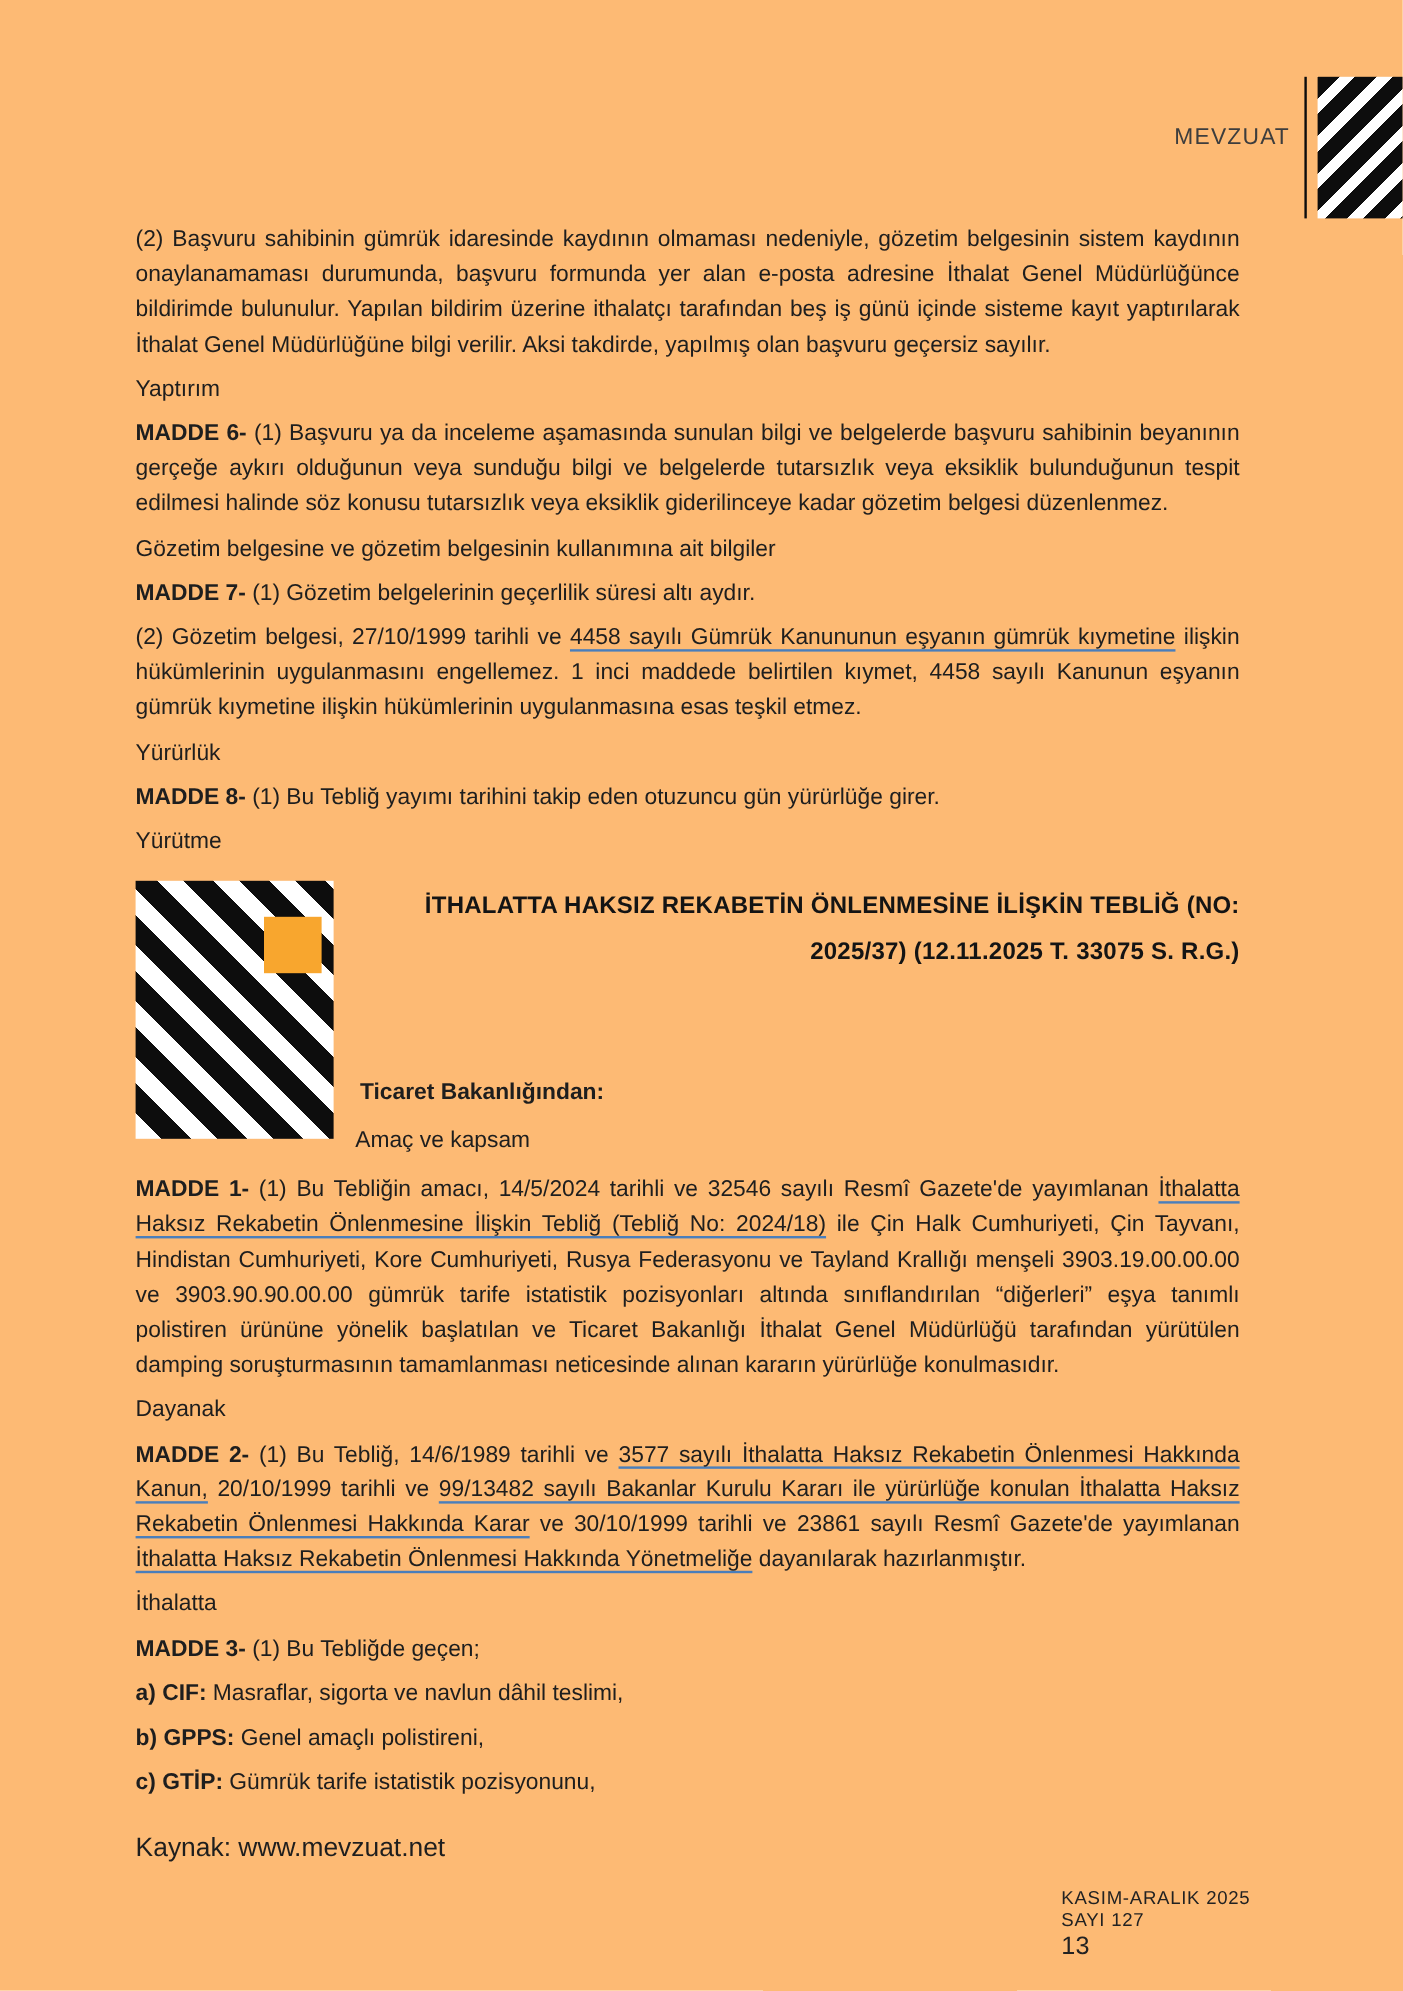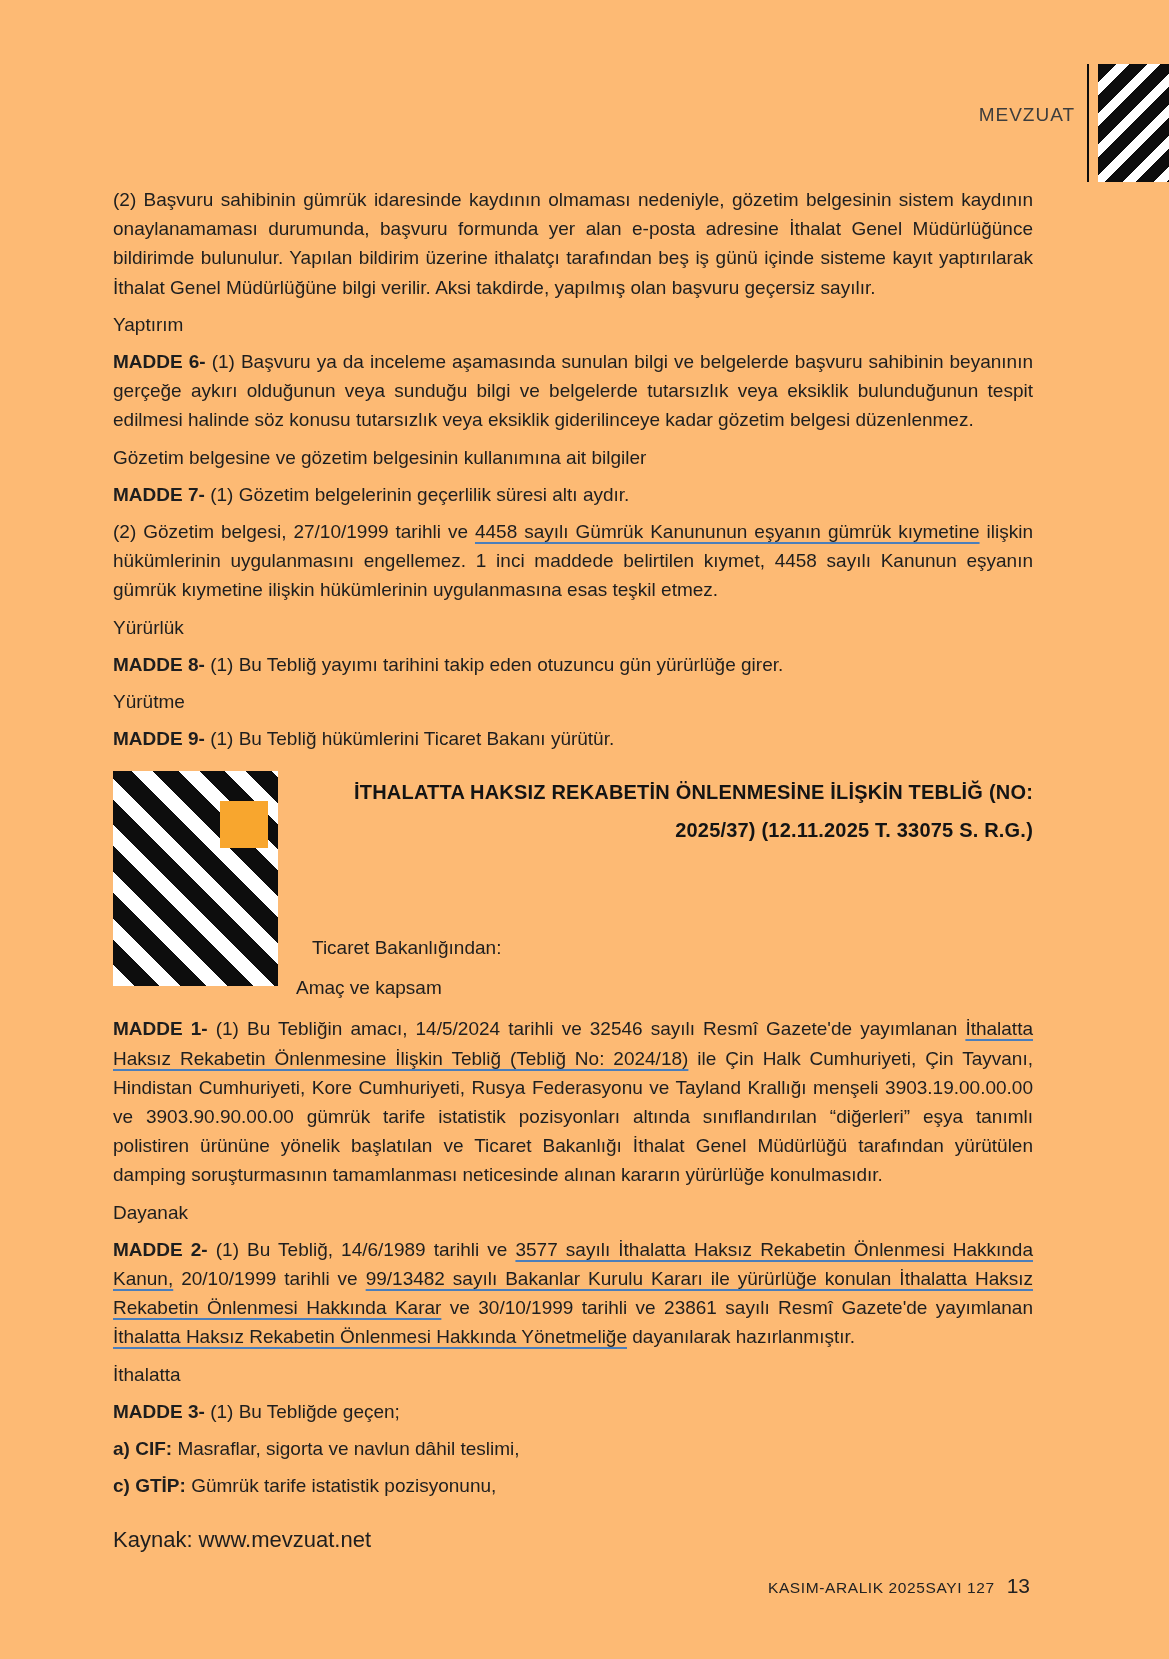--- a/index.html
+++ b/index.html
@@ -56,28 +56,28 @@
   .art2-orange{
     position:absolute;left:107px;top:30px;
     width:48px;height:47px;
   }
   .art2-right{margin-left:18px;flex:1;}
   .art2-title{
     margin:0;padding-top:2px;
     font-size:20px;font-weight:bold;line-height:38px;
     color:#141414;letter-spacing:0.2px;text-align:right;
   }
-  .art2-from{margin:84px 0 0 16px;font-size:19px;line-height:29px;}
+  .art2-from{margin:84px 0 0 4px;font-size:19px;line-height:29px;font-weight:bold;}
   .art2-section{margin:11px 0 0 0;font-size:19px;line-height:29px;}
   
   .source-line{margin-top:24px;font-size:22px;line-height:29px;}
   .page-footer{
     position:absolute;top:1574px;right:139px;
     display:flex;align-items:baseline;
-    font-size:15.5px;color:#222;letter-spacing:0.6px;
+    font-size:15.5px;color:#222;letter-spacing:0.6px;flex-direction:column;
   }
   .footer-number{}
   .footer-pagenum{margin-left:12px;font-size:21px;letter-spacing:0;}
 </style>
 </head>
 <body>
 
 <div class="page">
 
   <div class="brand-text">MEVZUAT</div>
@@ -89,41 +89,41 @@
     <div>
         <p class="para"><span>(2) Başvuru sahibinin gümrük idaresinde kaydının olmaması nedeniyle, gözetim belgesinin sistem kaydının onaylanamaması durumunda, başvuru formunda yer alan e-posta adresine İthalat Genel Müdürlüğünce bildirimde bulunulur. Yapılan bildirim üzerine ithalatçı tarafından beş iş günü içinde sisteme kayıt yaptırılarak İthalat Genel Müdürlüğüne bilgi verilir. Aksi takdirde, yapılmış olan başvuru geçersiz sayılır.</span></p>
         <p class="subhead"><span>Yaptırım</span></p>
         <p class="para"><span class="b">MADDE 6- </span><span>(1) Başvuru ya da inceleme aşamasında sunulan bilgi ve belgelerde başvuru sahibinin beyanının gerçeğe aykırı olduğunun veya sunduğu bilgi ve belgelerde tutarsızlık veya eksiklik bulunduğunun tespit edilmesi halinde söz konusu tutarsızlık veya eksiklik giderilinceye kadar gözetim belgesi düzenlenmez.</span></p>
         <p class="subhead"><span>Gözetim belgesine ve gözetim belgesinin kullanımına ait bilgiler</span></p>
         <p class="para"><span class="b">MADDE 7- </span><span>(1) Gözetim belgelerinin geçerlilik süresi altı aydır.</span></p>
         <p class="para"><span>(2) Gözetim belgesi, 27/10/1999 tarihli ve </span><span class="link" style="text-decoration-color: rgb(74, 126, 187);">4458 sayılı Gümrük Kanununun eşyanın gümrük kıymetine</span><span> ilişkin hükümlerinin uygulanmasını engellemez. 1 inci maddede belirtilen kıymet, 4458 sayılı Kanunun eşyanın gümrük kıymetine ilişkin hükümlerinin uygulanmasına esas teşkil etmez.</span></p>
         <p class="subhead"><span>Yürürlük</span></p>
         <p class="para"><span class="b">MADDE 8- </span><span>(1) Bu Tebliğ yayımı tarihini takip eden otuzuncu gün yürürlüğe girer.</span></p>
         <p class="subhead"><span>Yürütme</span></p>
-        <p class="para"><span class="b">MADDE 9- </span><span>(1) Bu Tebliğ hükümlerini Ticaret Bakanı yürütür.</span></p>
       </div>
 
     <div class="art2-header">
       <div class="art2-graphic">
         <div class="art2-orange" style="background: rgb(248, 166, 46);"></div>
       </div>
       <div class="art2-right">
         <h2 class="art2-title">İTHALATTA HAKSIZ REKABETİN ÖNLENMESİNE İLİŞKİN TEBLİĞ (NO: 2025/37) (12.11.2025 T. 33075 S. R.G.)</h2>
         <p class="art2-from">Ticaret Bakanlığından:</p>
         <p class="art2-section">Amaç ve kapsam</p>
       </div>
     </div>
 
     <div>
         <p class="para"><span class="b">MADDE 1- </span><span>(1) Bu Tebliğin amacı, 14/5/2024 tarihli ve 32546 sayılı Resmî Gazete'de yayımlanan </span><span class="link" style="text-decoration-color: rgb(74, 126, 187);">İthalatta Haksız Rekabetin Önlenmesine İlişkin Tebliğ (Tebliğ No: 2024/18)</span><span> ile Çin Halk Cumhuriyeti, Çin Tayvanı, Hindistan Cumhuriyeti, Kore Cumhuriyeti, Rusya Federasyonu ve Tayland Krallığı menşeli 3903.19.00.00.00 ve 3903.90.90.00.00 gümrük tarife istatistik pozisyonları altında sınıflandırılan “diğerleri” eşya tanımlı polistiren ürününe yönelik başlatılan ve Ticaret Bakanlığı İthalat Genel Müdürlüğü tarafından yürütülen damping soruşturmasının tamamlanması neticesinde alınan kararın yürürlüğe konulmasıdır.</span></p>
         <p class="subhead"><span>Dayanak</span></p>
         <p class="para"><span class="b">MADDE 2- </span><span>(1) Bu Tebliğ, 14/6/1989 tarihli ve </span><span class="link" style="text-decoration-color: rgb(74, 126, 187);">3577 sayılı İthalatta Haksız Rekabetin Önlenmesi Hakkında Kanun,</span><span> 20/10/1999 tarihli ve </span><span class="link" style="text-decoration-color: rgb(74, 126, 187);">99/13482 sayılı Bakanlar Kurulu Kararı ile yürürlüğe konulan İthalatta Haksız Rekabetin Önlenmesi Hakkında Karar</span><span> ve 30/10/1999 tarihli ve 23861 sayılı Resmî Gazete'de yayımlanan </span><span class="link" style="text-decoration-color: rgb(74, 126, 187);">İthalatta Haksız Rekabetin Önlenmesi Hakkında Yönetmeliğe</span><span> dayanılarak hazırlanmıştır.</span></p>
         <p class="subhead"><span>İthalatta</span></p>
         <p class="para"><span class="b">MADDE 3- </span><span>(1) Bu Tebliğde geçen;</span></p>
         <p class="para"><span class="b">a) CIF: </span><span>Masraflar, sigorta ve navlun dâhil teslimi,</span></p>
+        <p class="para"><span class="b">b) GPPS: </span><span>Genel amaçlı polistireni,</span></p>
         <p class="para"><span class="b">c) GTİP: </span><span>Gümrük tarife istatistik pozisyonunu,</span></p>
       </div>
 
     <p class="source-line">Kaynak: www.mevzuat.net</p>
   </div>
 
   <div class="page-footer">
     <span class="footer-issue">KASIM-ARALIK 2025</span>
     <span class="footer-number">SAYI 127</span>
     <span class="footer-pagenum">13</span>

